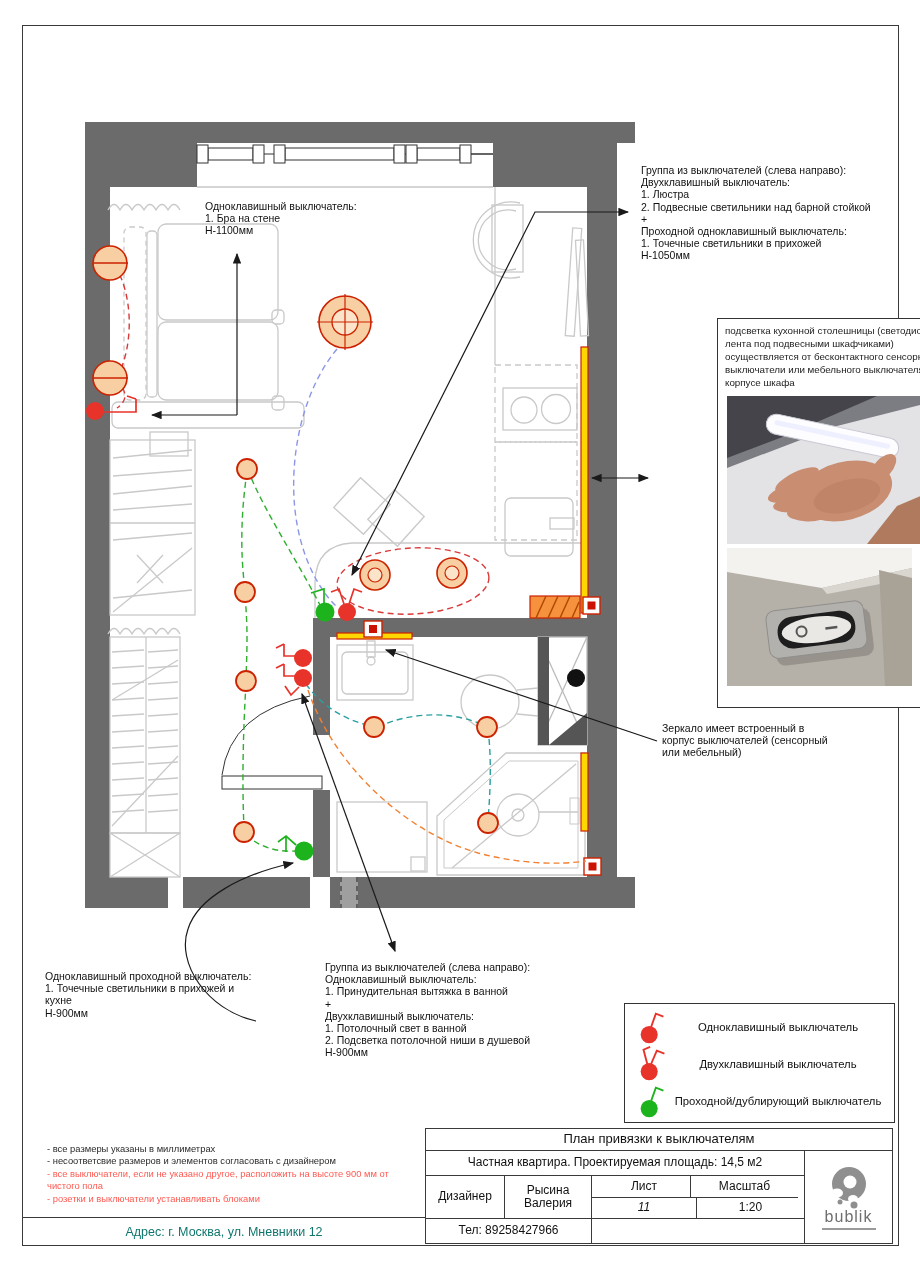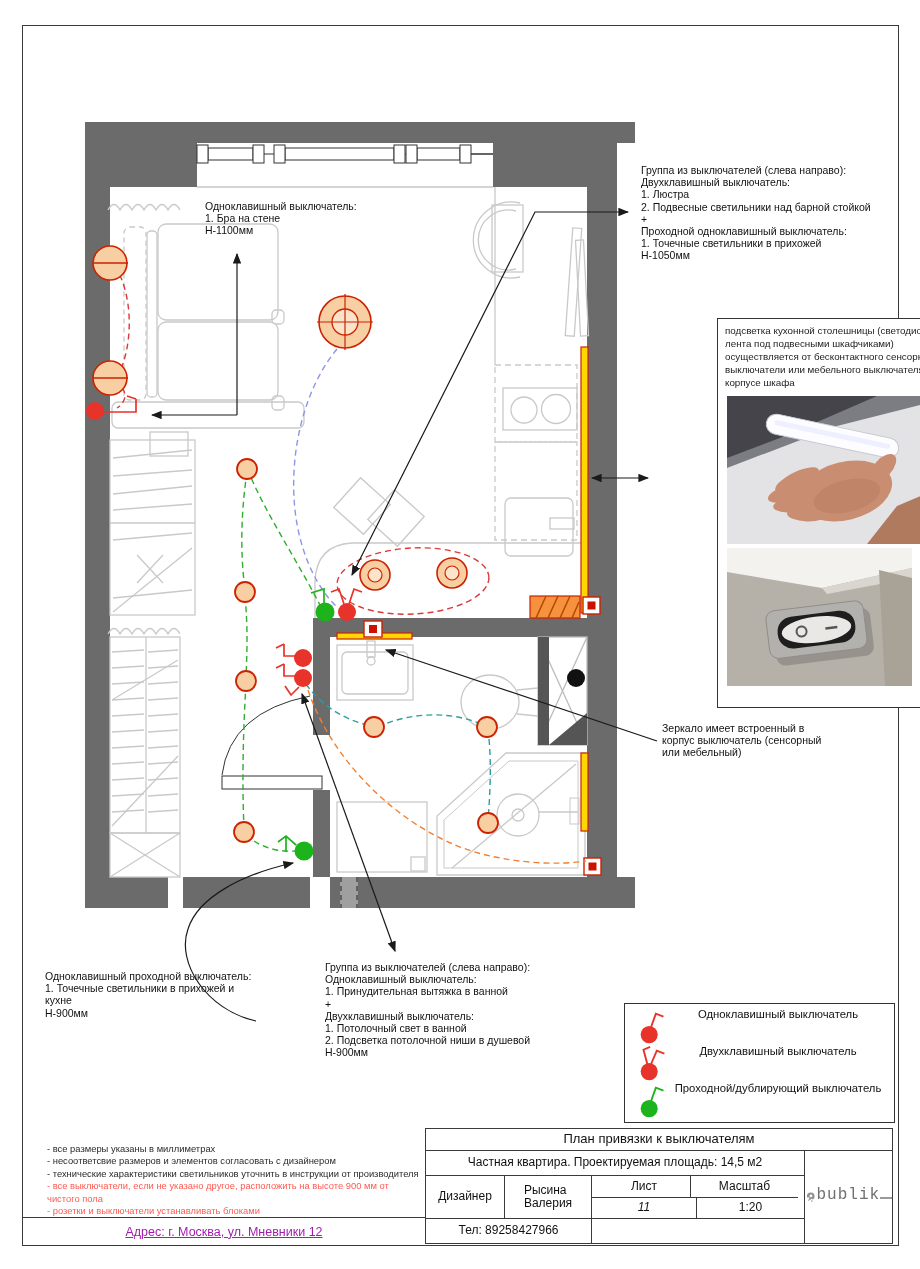--- a/index.html
+++ b/index.html
@@ -6,34 +6,34 @@
   #sheet{position:relative;width:920px;height:1269px;background:#fff;overflow:hidden;
          font-family:"Liberation Sans","DejaVu Sans",sans-serif;color:#1a1a1a;}
   .frame{position:absolute;left:22px;top:25px;width:875px;height:1219px;border:1px solid #3a3a3a;}
   svg{display:block;}
   #plan{position:absolute;left:0;top:0;}
   .note{position:absolute;font-size:10.5px;line-height:1.16;white-space:pre-line;color:#111;}
   .infobox{position:absolute;left:681px;top:318px;width:234px;height:388px;border:1px solid #333;background:#fff;margin-left:36px;}
   .infobox .txt{padding:6px 7px 4px 7px;font-size:9.8px;line-height:1.32;color:#222;}
   .photo{margin:2px 8px 4px 9px;}
   .legendbox{position:absolute;left:624px;top:1003px;width:269px;height:118px;border:1px solid #333;background:#fff;}
-  .legrow{position:absolute;left:10px;width:250px;height:38px;display:flex;align-items:flex-start;}
+  .legrow{position:absolute;left:10px;width:250px;height:38px;display:flex;align-items:center;}
   .legrow .lab{flex:1;text-align:center;font-size:11.3px;color:#111;}
   
   .tb{position:absolute;left:425px;top:1128px;width:468px;height:116px;}
   .cell{position:absolute;box-sizing:border-box;display:flex;align-items:center;justify-content:center;
-        font-size:12px;color:#111;white-space:pre-line;line-height:1.1;}
+        font-size:12px;color:#111;text-align:center;white-space:pre-line;line-height:1.1;}
   .bl{border-left:1px solid #3a3a3a;} .bb{border-bottom:1px solid #3a3a3a;}
   .bt{border-top:1px solid #3a3a3a;} .br{border-right:1px solid #3a3a3a;}
   .noteslist{position:absolute;left:35px;top:1143px;width:385px;}
   .noteline{font-size:9.4px;line-height:12.4px;color:#2a2a2a;margin-left:12px;}
   .noteline.red{color:#ff5a52;}
   .address{position:absolute;left:22px;top:1217px;width:404px;height:27px;border-top:1px solid #3a3a3a;
-           display:flex;align-items:center;justify-content:center;font-size:12.5px;color:#a21caf;text-decoration:underline;}
-  .logo{position:absolute;display:flex;flex-direction:row;align-items:center;justify-content:center;font-family:Liberation Mono, monospace;}
+           display:flex;align-items:center;justify-content:center;font-size:12.5px;color:#0f766e;}
+  .logo{position:absolute;display:flex;flex-direction:column;align-items:center;justify-content:center;}
   .logo .word{font-size:16px;letter-spacing:1px;color:#6f6f6f;margin-top:-2px;}
   .logo .tag{width:54px;height:2px;background:#9a9a9a;margin-top:2px;}
 </style>
 </head>
 <body>
 
 <div id="sheet">
   <div class="frame"></div>
 
   <svg id="plan" width="920" height="1269" viewBox="0 0 920 1269">
@@ -284,21 +284,21 @@
   <div class="note" style="left:641px;top:164px;width:256px;">Группа из выключателей (слева направо):
 Двухклавишный выключатель:
 1. Люстра
 2. Подвесные светильники над барной стойкой
 +
 Проходной одноклавишный выключатель:
 1. Точечные светильники в прихожей
 Н-1050мм</div>
 
   <div class="note" style="left:662px;top:722px;width:215px;">Зеркало имеет встроенный в
-корпус выключатель (сенсорный
+корпус выключателей (сенсорный
 или мебельный)</div>
 
   <div class="note" style="left:45px;top:970px;width:240px;">Одноклавишный проходной выключатель:
 1. Точечные светильники в прихожей и
 кухне
 Н-900мм</div>
 
   <div class="note" style="left:325px;top:961px;width:245px;">Группа из выключателей (слева направо):
 Одноклавишный выключатель:
 1. Принудительная вытяжка в ванной
@@ -365,21 +365,20 @@
         <circle cx="14" cy="28" r="9" fill="#e8332a"></circle>
         <path d="M12,20 L8,5 L15,2 M16,20 L22,6 L30,9" fill="none" stroke="#e8332a" stroke-width="2"></path>
       </svg>
       <div class="lab">Двухклавишный выключатель</div>
     </div>
   </div>
 
   <div class="noteslist">
     <div class="noteline">- все размеры указаны в миллиметрах</div>
     <div class="noteline">- несоответсвие размеров и элементов согласовать с дизайнером</div>
-    <div class="noteline">- технические характеристики светильников уточнить в инструкции от производителя</div>
     <div class="noteline red">- все выключатели, если не указано другое, расположить на высоте 900 мм от чистого пола</div>
     <div class="noteline red">- розетки и выключатели устанавливать блоками</div>
   </div>
   <div class="address">Адрес: г. Москва, ул. Мневники 12</div>
 
   <div class="tb">
     <div class="cell bt bl br bb" style="left:0;top:0;width:468px;height:23px;font-size:13px;">План привязки к выключателям</div>
     <div class="cell bl bb" style="left:0;top:23px;width:379px;height:25px;">Частная квартира. Проектируемая площадь: 14,5 м2</div>
     <div class="cell bl bb" style="left:0;top:48px;width:79px;height:43px;">Дизайнер</div>
     <div class="cell bl bb" style="left:79px;top:48px;width:87px;height:43px;">Рысина

